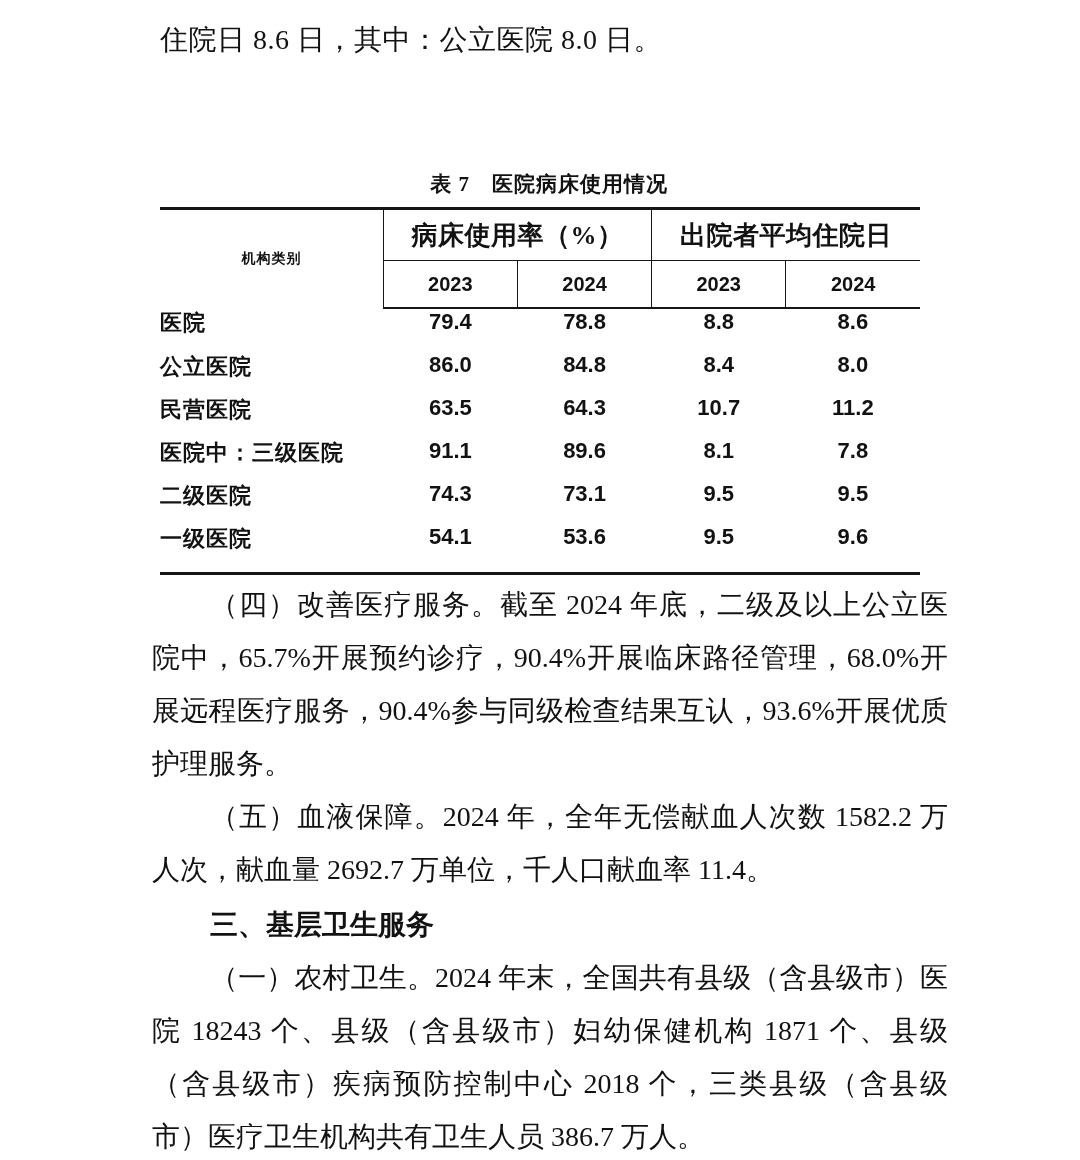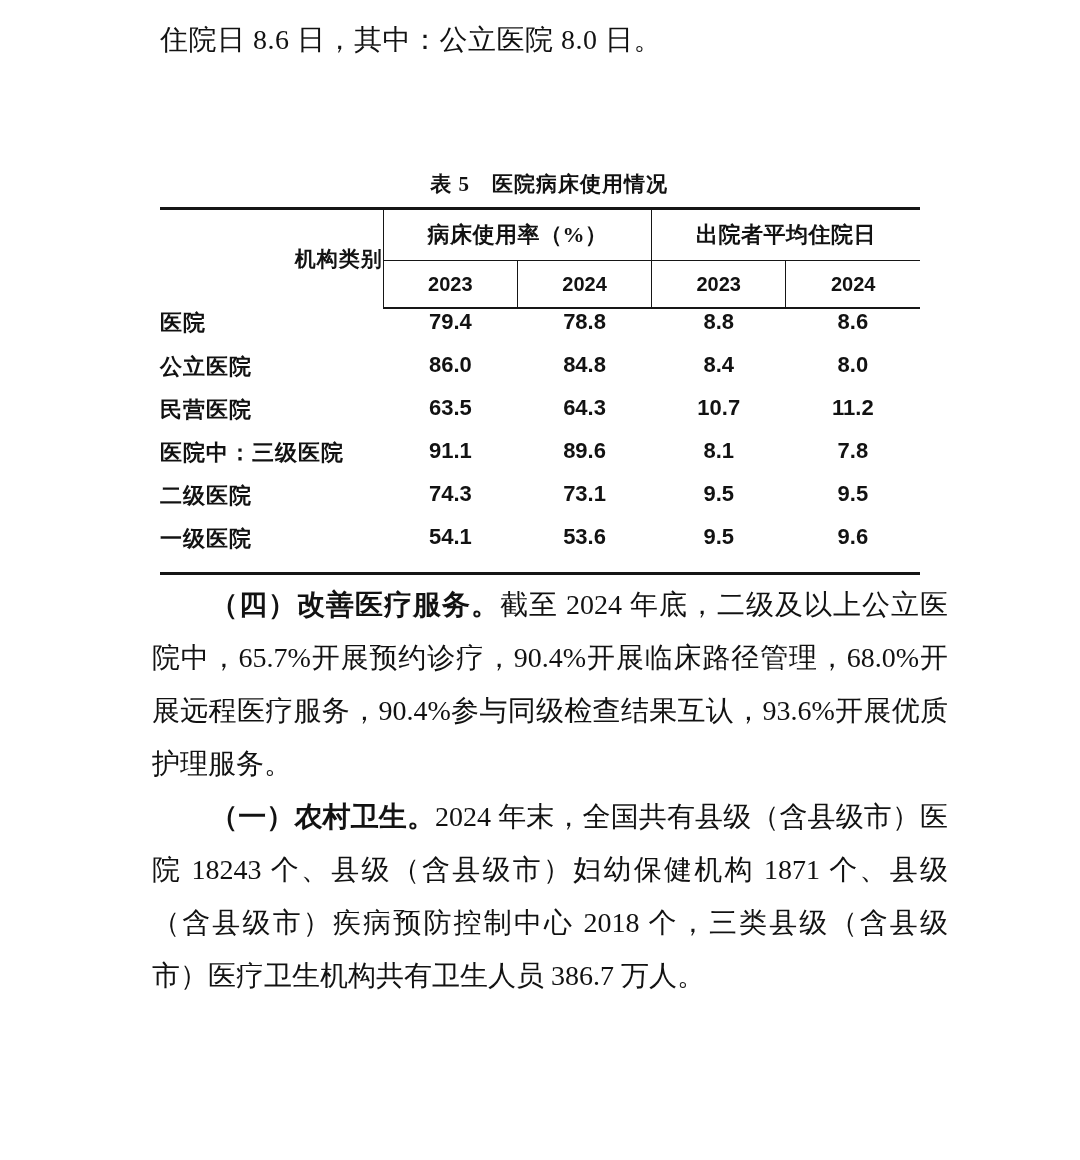--- a/index.html
+++ b/index.html
@@ -61,35 +61,34 @@
     border-top: 3px solid #161616;
   }
   .stat-table th {
     font-weight: 700;
     padding: 0;
     vertical-align: middle;
   }
   .th-group {
     border-bottom: 1.5px solid #161616;
     height: 50px;
-    font-size: 22px;
+    font-size: 26px;
     letter-spacing: 0.5px;
   }
   .th-year {
     height: 46px;
     font-size: 20px;
     font-family: "Liberation Sans", sans-serif;
     font-weight: 700;
   }
   .th-rowlabel {
-    font-size: 21px;
+    font-size: 14px;
     letter-spacing: 1px;
     font-weight: 400;
     font-family: "Liberation Serif", serif;
-    text-align: right;
   }
   .vdiv-l { border-left: 1.5px solid #161616; }
   .head-bottom th { border-bottom: 2.2px solid #161616; }
 
   .stat-table tbody td {
     padding: 0;
     height: 43px;
     vertical-align: top;
     font-size: 22px;
     font-family: "Liberation Sans", sans-serif;
@@ -132,33 +131,33 @@
     text-justify: inter-ideograph;
     text-indent: 58px;
     letter-spacing: 0px;
   }
   p.para.heading {
     font-weight: 700;
     text-indent: 58px;
     margin-top: 2px;
   }
   .lead {
-    font-weight: 700;
+    font-weight: 400;
   }
 </style>
 </head>
 <body>
 
 <div class="page">
 
   <div class="continuation-line">住院日 8.6 日，其中：公立医院 8.0 日。</div>
 
   <div class="table-block">
 
-    <div class="table-caption">表 5　医院病床使用情况</div>
+    <div class="table-caption">表 7　医院病床使用情况</div>
 
     <table class="stat-table">
       <colgroup>
         <col class="c-label">
           <col class="c-n">
           <col class="c-n">
           <col class="c-n">
           <col class="c-n">
       </colgroup>
       <thead>
@@ -218,18 +217,20 @@
             <td class="num">9.6</td>
           </tr>
         </tbody>
     </table>
   </div>
 
   <div class="body-text">
 
     <p class="para"><span class="lead">（四）改善医疗服务。</span><span>截至 2024 年底，二级及以上公立医院中，65.7%开展预约诊疗，90.4%开展临床路径管理，68.0%开展远程医疗服务，90.4%参与同级检查结果互认，93.6%开展优质护理服务。</span></p>
 
-
+    <p class="para"><span class="lead">（五）血液保障。</span><span>2024 年，全年无偿献血人次数 1582.2 万人次，献血量 2692.7 万单位，千人口献血率 11.4。</span></p>
+
+    <p class="para heading">三、基层卫生服务</p>
 
     <p class="para"><span class="lead">（一）农村卫生。</span><span>2024 年末，全国共有县级（含县级市）医院 18243 个、县级（含县级市）妇幼保健机构 1871 个、县级（含县级市）疾病预防控制中心 2018 个，三类县级（含县级市）医疗卫生机构共有卫生人员 386.7 万人。</span></p>
 
   </div>
 </div>
 
 </body></html>

